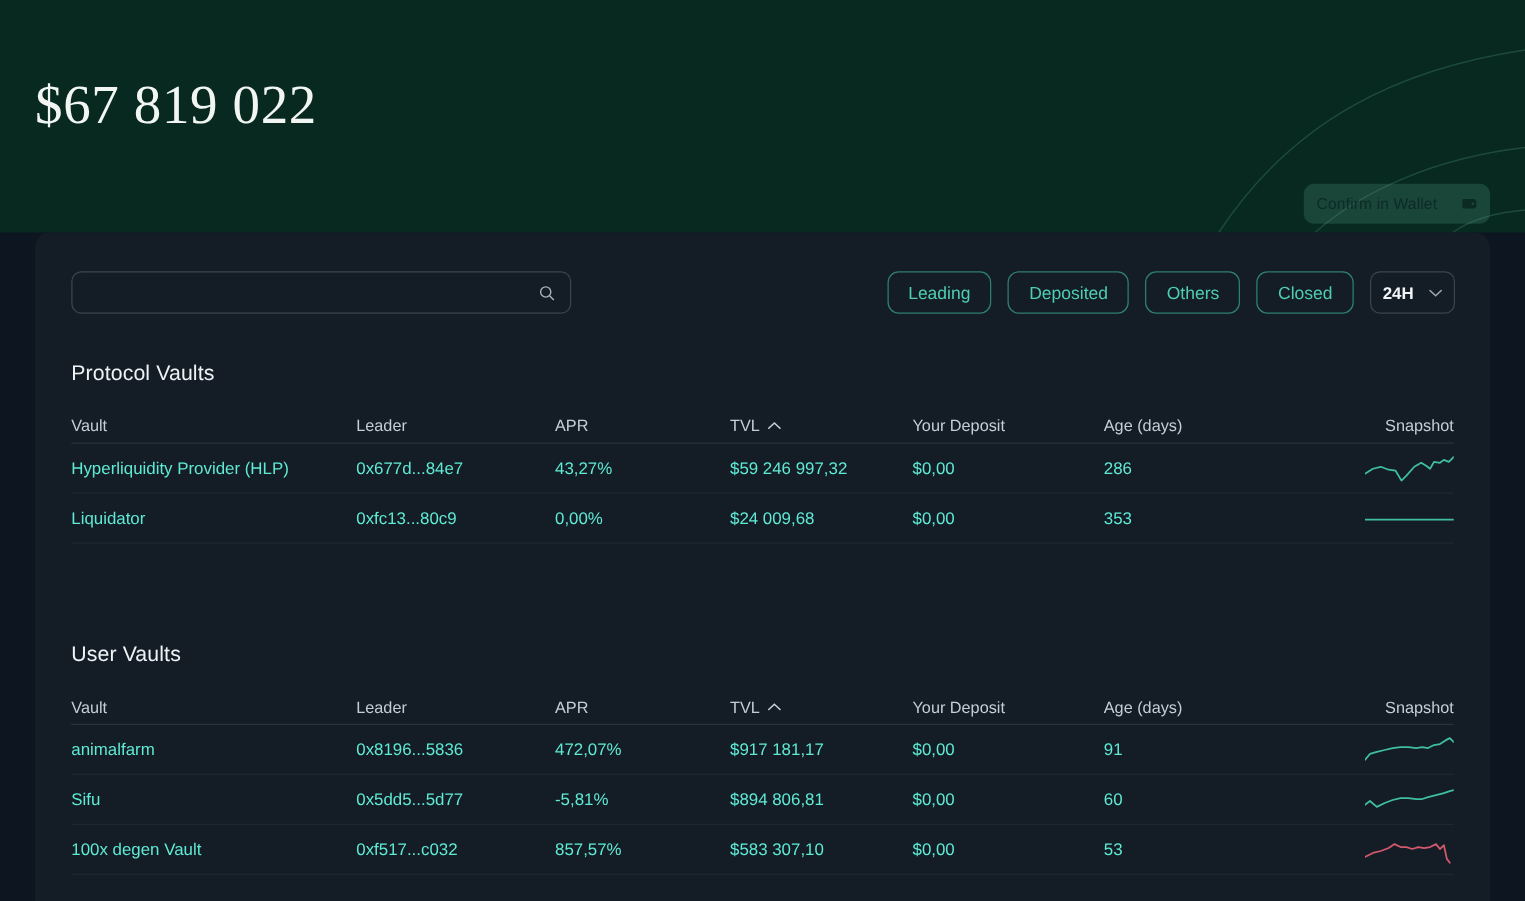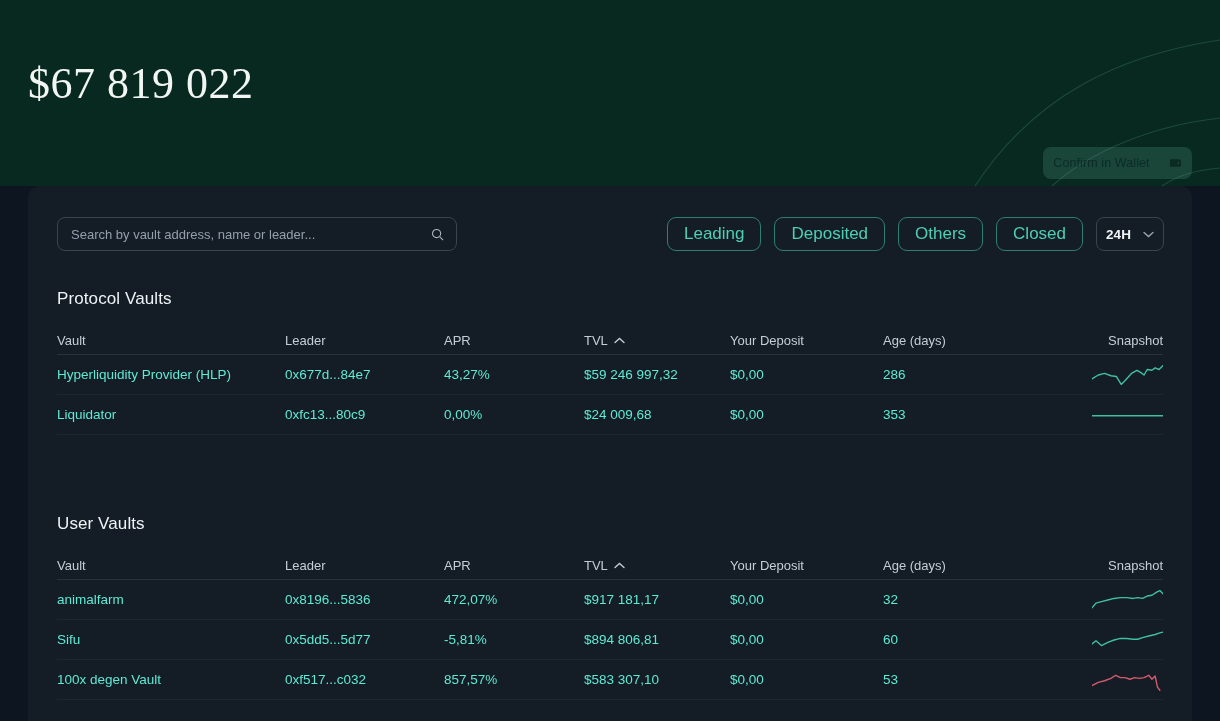--- a/index.html
+++ b/index.html
@@ -67,21 +67,21 @@
   .search-input::placeholder { color:#93a0ab; }
   .search-ico { position:absolute; right:12px; top:10px; width:13px; height:13px; }
 
   .filters {
     position:absolute; right:28px; top:31px;
     display:flex; align-items:center; gap:13px;
   }
   .chip {
     height:34px; padding:0 16px; border-radius:9px;
     border:1px solid #2f7f70; background:transparent;
-    color:#4ecfb4; font-size:17px;
+    color:#4ecfb4; font-size:14px;
     font-family:"Liberation Sans", sans-serif;
     display:flex; align-items:center; justify-content:center;
   }
   .range {
     height:34px; width:68px; border-radius:8px;
     border:1px solid #3a4450; background:#141c26;
     display:flex; align-items:center; justify-content:center; gap:12px;
     color:#f0f4f6; font-size:13.5px; font-weight:bold;
   }
   .chev { width:11px; height:7px; display:block; }
@@ -141,21 +141,20 @@
     <svg class="wallet-ico" viewBox="0 0 14 10">
       <path d="M1 2 Q1 1 2 1 L10 1 Q13 1 13 4 L13 7 Q13 9 11 9 L2 9 Q1 9 1 8 Z" fill="#0b2a22"></path>
       <circle cx="10" cy="5" r="1.1" fill="#1d4a3e"></circle>
     </svg>
   </button>
 </div>
 
 <div class="panel">
 
   <div class="search-box">
-    <input class="search-input" type="text" placeholder="Search by vault address, name or leader..." style="">
     <svg class="search-ico" viewBox="0 0 14 14">
       <circle cx="6" cy="6" r="4.4" fill="none" stroke="#a9b4be" stroke-width="1.2"></circle>
       <line x1="9.3" y1="9.3" x2="13" y2="13" stroke="#a9b4be" stroke-width="1.2"></line>
     </svg>
   </div>
 
   <div class="filters">
     <button class="chip">Leading</button>
     <button class="chip">Deposited</button>
     <button class="chip">Others</button>
@@ -221,21 +220,21 @@
         <div class="c-dep">Your Deposit</div>
         <div class="c-age">Age (days)</div>
         <div class="c-snap">Snapshot</div>
       </div>
       <div class="trow">
         <div class="c-vault">animalfarm</div>
         <div class="c-leader">0x8196...5836</div>
         <div class="c-apr pos">472,07%</div>
         <div class="c-tvl">$917 181,17</div>
         <div class="c-dep">$0,00</div>
-        <div class="c-age">32</div>
+        <div class="c-age">91</div>
         <div class="c-snap">
           <svg class="spark" width="71" height="30" viewBox="0 0 90 30">
             <polyline points="0,25 5,19 12,17 20,15 28,13 36,12 44,12 52,13 58,12 64,13 70,10 76,9 82,5 86,3 90,7" fill="none" stroke="#3fbfa0" stroke-width="1.8" stroke-linecap="round" stroke-linejoin="round"></polyline>
           </svg>
         </div>
       </div>
       <div class="trow">
         <div class="c-vault">Sifu</div>
         <div class="c-leader">0x5dd5...5d77</div>
         <div class="c-apr neg">-5,81%</div>

